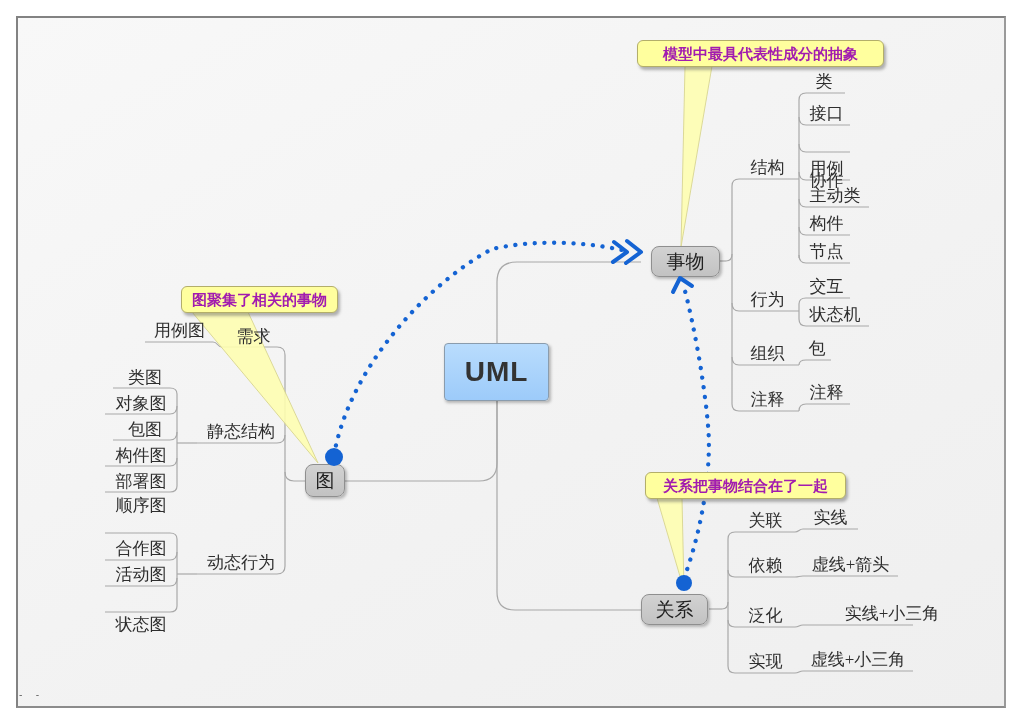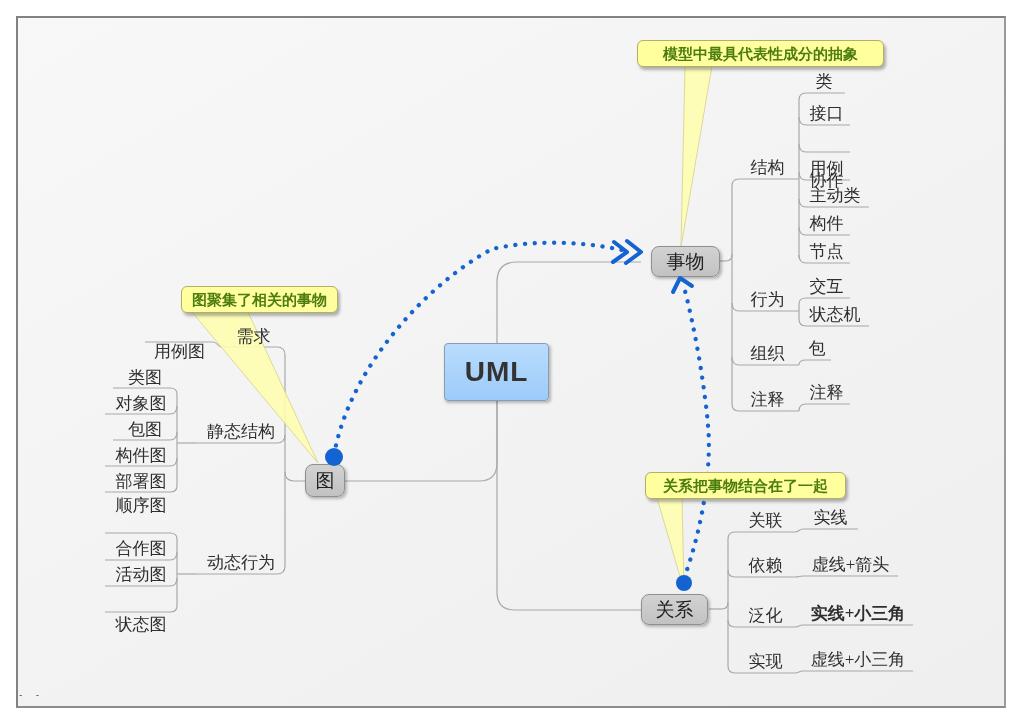--- a/index.html
+++ b/index.html
@@ -16,21 +16,21 @@
        white-space:nowrap;cursor:default;}
   .node{position:absolute;z-index:3;box-sizing:border-box;border:1px solid #8f8f8f;border-radius:8px;
         background:linear-gradient(#d2d2d2,#c2c2c2);
         font-family:"Liberation Serif","DejaVu Serif",serif;font-size:19px;color:#222;
         text-align:center;box-shadow:1.5px 2px 3px rgba(0,0,0,0.25);}
   .root-node{border-radius:4px;background:linear-gradient(#b9dcfd,#9dcbfa);
         border:1px solid #8a9cad;font-family:"Liberation Sans","DejaVu Sans",sans-serif;
         font-weight:bold;font-size:28px;color:#333;letter-spacing:1px;}
   .callout{position:absolute;z-index:5;box-sizing:border-box;background:#ffff9e;
         border:1px solid #b3ae6a;border-radius:6px;text-align:center;
-        font-weight:bold;font-size:15px;color:#4d7c0f;
+        font-weight:bold;font-size:15px;color:#a21caf;
         box-shadow:2px 3px 3px rgba(90,90,90,0.45);}
   .footer-marks{position:absolute;z-index:2;left:18px;top:691px;font-size:9px;color:#444;
         letter-spacing:3px;font-family:"Liberation Mono","DejaVu Sans Mono",monospace;}
 </style>
 </head>
 <body>
 
 <div id="stage">
   <div id="frame"></div>
 
@@ -90,21 +90,21 @@
       <path d="M 177,606 Q 177,612 170,612 H 105"></path>
     </g>
 
     <g fill="#ffffb0" stroke="#d8d58b" stroke-width="1" opacity="0.88">
       <polygon points="685,66 712,66 681,247"></polygon>
       <polygon points="192,312 248,312 318,463"></polygon>
       <polygon points="657,498 682,498 684,590"></polygon>
     </g>
   </svg>
 
-  <div class="lbl" style="left:145px;top:321px;width:69px;margin-top:21px;">用例图</div>
+  <div class="lbl" style="left:145px;top:321px;width:69px;">用例图</div>
   <div class="lbl" style="left:222px;top:327px;width:63px;">需求</div>
   <div class="lbl" style="left:113px;top:368px;width:64px;">类图</div>
   <div class="lbl" style="left:105px;top:394px;width:72px;text-align:center;">对象图</div>
   <div class="lbl" style="left:113px;top:420px;width:64px;">包图</div>
   <div class="lbl" style="left:105px;top:446px;width:72px;">构件图</div>
   <div class="lbl" style="left:105px;top:472px;width:72px;">部署图</div>
   <div class="lbl" style="left:197px;top:422px;width:88px;">静态结构</div>
   <div class="lbl" style="left:105px;top:496px;width:72px;">顺序图</div>
   <div class="lbl" style="left:105px;top:539px;width:72px;">合作图</div>
   <div class="lbl" style="left:105px;top:565px;width:72px;">活动图</div>
@@ -125,21 +125,21 @@
   <div class="lbl" style="left:736px;top:344px;width:63px;">组织</div>
   <div class="lbl" style="left:803px;top:339px;width:28px;">包</div>
   <div class="lbl" style="left:736px;top:390px;width:63px;">注释</div>
   <div class="lbl" style="left:803px;top:383px;width:47px;">注释</div>
 
   <div class="lbl" style="left:736px;top:511px;width:59px;">关联</div>
   <div class="lbl" style="left:803px;top:508px;width:55px;">实线</div>
   <div class="lbl" style="left:736px;top:556px;width:59px;">依赖</div>
   <div class="lbl" style="left:803px;top:555px;width:95px;">虚线+箭头</div>
   <div class="lbl" style="left:736px;top:606px;width:59px;">泛化</div>
-  <div class="lbl" style="left:803px;top:604px;width:110px;font-weight:bold;">实线+小三角</div>
+  <div class="lbl" style="left:837px;top:604px;width:110px;">实线+小三角</div>
   <div class="lbl" style="left:736px;top:652px;width:59px;">实现</div>
   <div class="lbl" style="left:803px;top:650px;width:110px;">虚线+小三角</div>
 
   <div class="node root-node" style="left:444px;top:343px;width:105px;height:58px;line-height:56px;">UML</div>
   <div class="node" style="left:641px;top:246px;width:69px;height:31px;line-height:29px;margin-left:10px;">事物</div>
   <div class="node" style="left:305px;top:464px;width:40px;height:33px;line-height:31px;">图</div>
   <div class="node" style="left:641px;top:594px;width:67px;height:31px;line-height:29px;">关系</div>
 
   <svg id="overlay-links" class="layer" width="1024" height="725" viewBox="0 0 1024 725">
     <g stroke="#1463d3" fill="none" stroke-linecap="round">

